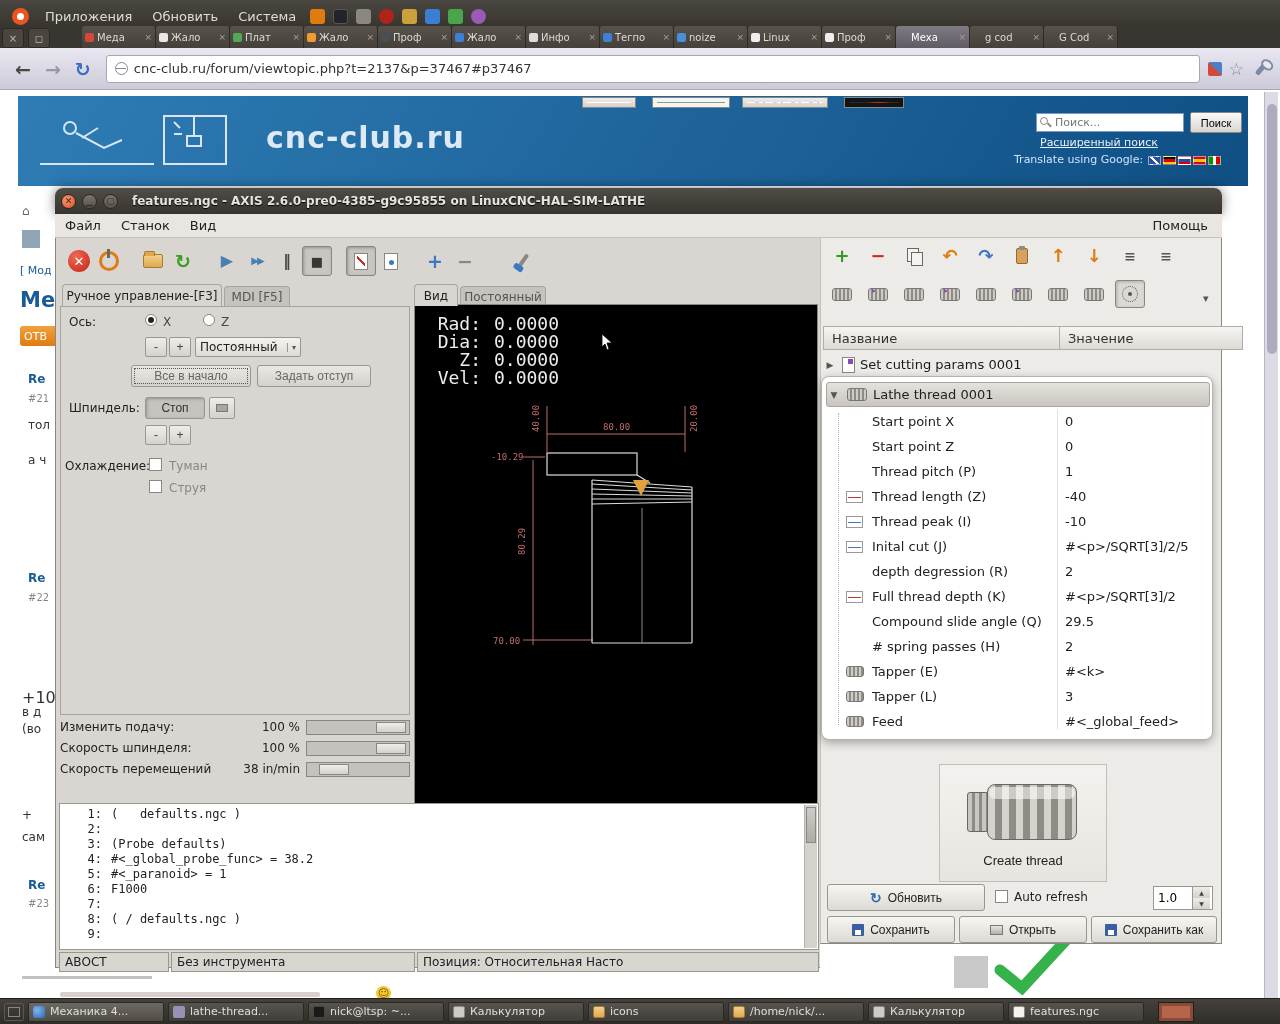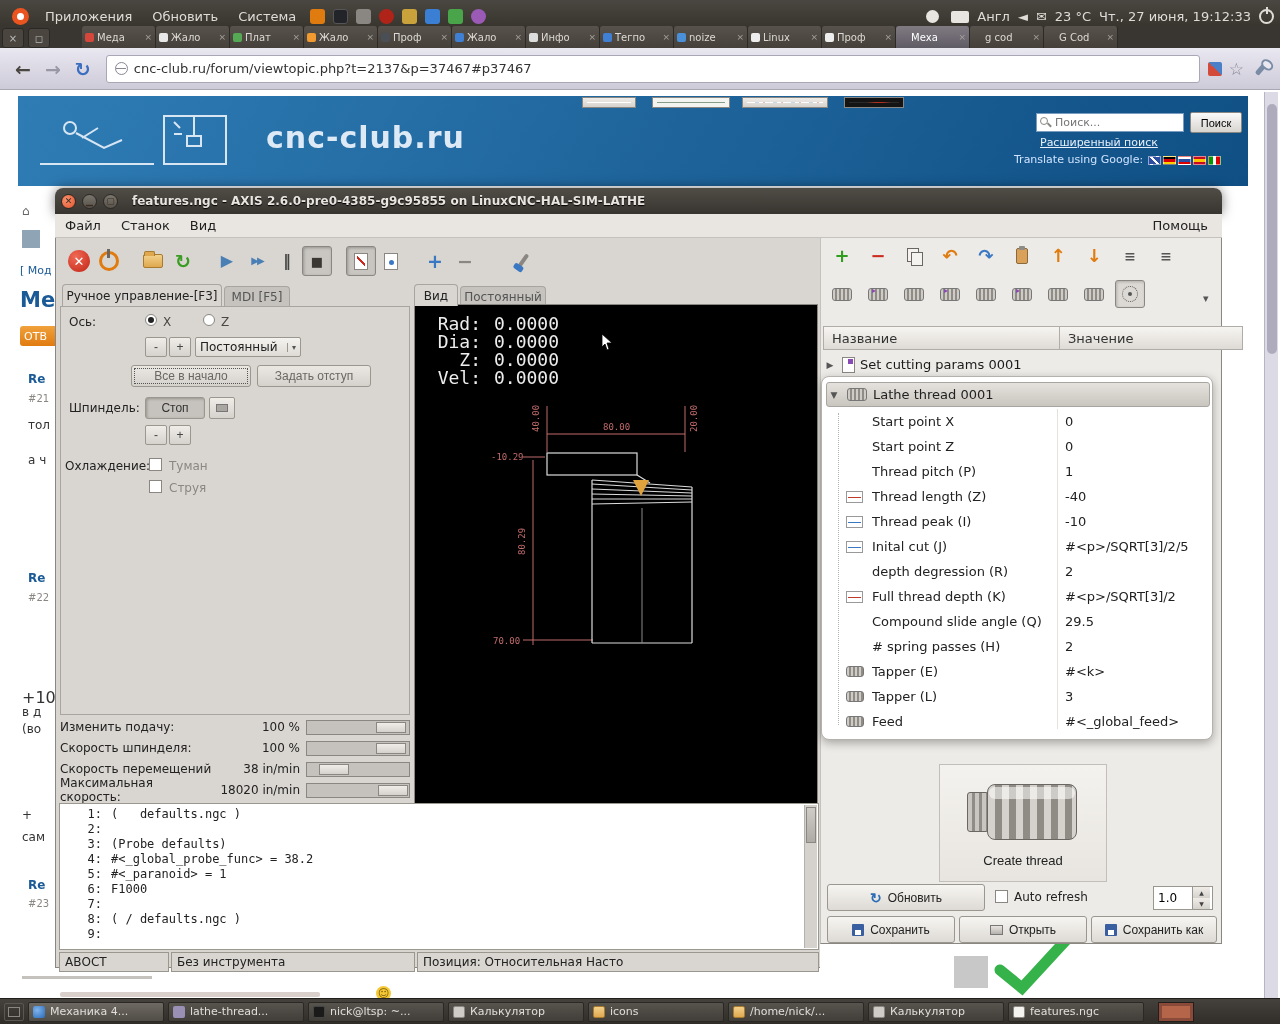--- a/index.html
+++ b/index.html
@@ -435,27 +435,20 @@
           <span class="thumb" style="left:68%"></span>
         </span>
     </div>
     <div class="sl-row" style="top:521px">
       <span class="sl-lbl">Скорость перемещений</span>
       <span class="sl-val">38 in/min</span>
       <span class="trough">
           <span class="thumb" style="left:12%"></span>
         </span>
     </div>
-    <div class="sl-row" style="top:542px">
-      <span class="sl-lbl">Максимальная скорость:</span>
-      <span class="sl-val">18020 in/min</span>
-      <span class="trough">
-          <span class="thumb" style="left:70%"></span>
-        </span>
-    </div>
 
     <div class="nbtab on" style="left:358px;top:46px;width:44px">Вид</div>
     <div class="nbtab off" style="left:404px;top:48px;width:86px">Постоянный</div>
 
     <div id="preview-canvas">
       <div style="position:absolute;left:20px;top:10px">
         <div class="dro-row">
             <span class="dro-l">Rad:</span>
             <span class="dro-v">0.0000</span>
           </div>
@@ -770,30 +763,20 @@
     <span class="tp-menu">Обновить</span>
     <span class="tp-menu">Система</span>
     <span class="p-icon" style="background:#e07b10"></span>
     <span class="p-icon" style="background:#23242a;border:1px solid #555"></span>
     <span class="p-icon" style="background:#8a8782"></span>
     <span class="p-icon" style="background:#b02318;border-radius:50%"></span>
     <span class="p-icon" style="background:#caa23c"></span>
     <span class="p-icon" style="background:#3a7fd4"></span>
     <span class="p-icon" style="background:#4aa54a"></span>
     <span class="p-icon" style="background:#9a5ab5;border-radius:50%"></span>
-    <div class="tp-right">
-      <span class="p-icon" style="background:#e8e5e0;border-radius:50%;width:13px;height:13px"></span>
-      <span class="kbd-icon"></span>
-      <span>Англ</span>
-      <span class="glyph">◄</span>
-      <span class="glyph">✉</span>
-      <span>23 °C</span>
-      <span>Чт., 27 июня, 19:12:33</span>
-      <span class="power-icon"></span>
-    </div>
   </div>
 
   <div id="tabstrip" class="abs">
     <div class="ts-btn">×</div>
     <div class="ts-btn">◻</div>
     <div class="ts-spacer"></div>
     <div class="tab">
         <span class="fav"></span>
         <span class="lbl">Меда</span>
         <span class="x">×</span>

